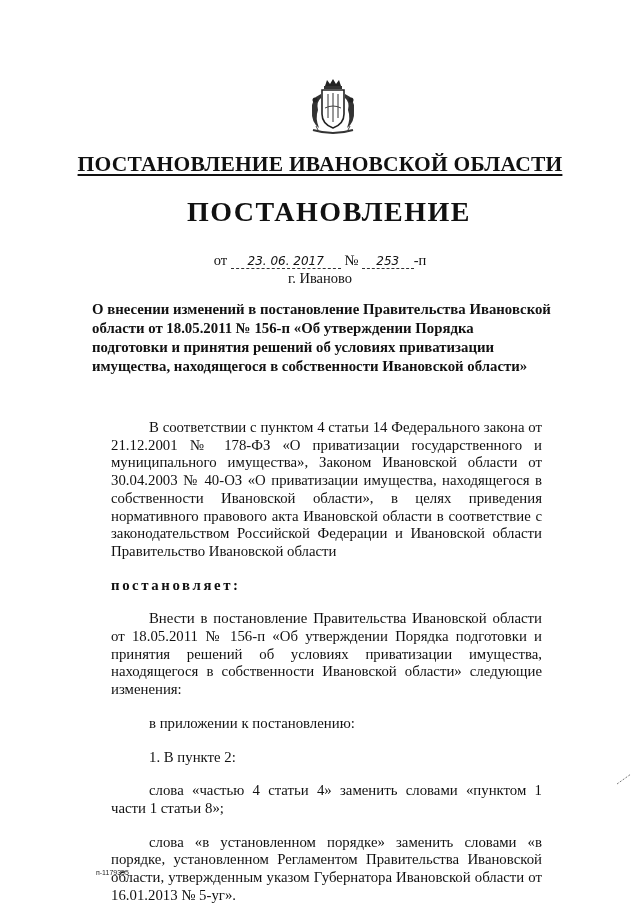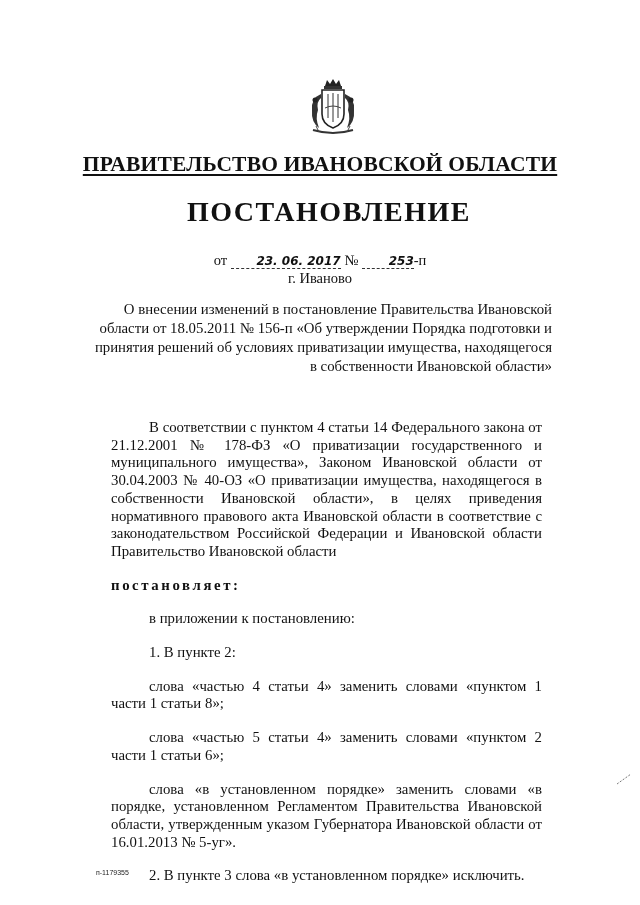--- a/index.html
+++ b/index.html
@@ -54,43 +54,42 @@
       width: 640px;
       text-align: center;
       font-size: 14.5px;
     }
     .hand {
       display: inline-block;
       border-bottom: 1px dashed #333;
       font-family: "DejaVu Sans", sans-serif;
       font-style: italic;
       font-size: 12px;
-      text-align: right;
+      text-align: center;
       line-height: 14px;
       padding-bottom: 0px;
-      font-weight: bold;
     }
     .hand.date { width: 110px; }
     .hand.num { width: 52px; }
     .city {
       position: absolute;
       left: 0;
       top: 270px;
       width: 640px;
       text-align: center;
       font-size: 14.5px;
     }
     .subject {
       position: absolute;
       left: 92px;
       top: 300px;
       width: 460px;
-      text-align: right;
+      text-align: left;
       font-size: 14.8px;
-      font-weight: normal;
+      font-weight: bold;
       line-height: 19px;
     }
     .body-text {
       position: absolute;
       left: 95px;
       top: 403px;
       width: 463px;
       font-size: 14.8px;
       line-height: 17.7px;
       text-align: justify;
@@ -139,43 +138,43 @@
     <path d="M14 16 Q4 20 5 32 Q4 44 12 50 Q8 40 11 32 Q9 24 14 20 Z" fill="#333"></path>
     <path d="M38 16 Q48 20 47 32 Q48 44 40 50 Q44 40 41 32 Q43 24 38 20 Z" fill="#333"></path>
     <circle cx="8" cy="22" r="2.5" fill="#222"></circle>
     <circle cx="44" cy="22" r="2.5" fill="#222"></circle>
 
     <path d="M6 52 Q26 58 46 52" stroke="#333" stroke-width="2" fill="none"></path>
     <path d="M9 48 L12 54 M40 54 L43 48" stroke="#444" stroke-width="1"></path>
   </svg>
 
   <div class="org-title">
-    <span>ПРАВИТЕЛЬСТВО ИВАНОВСКОЙ ОБЛАСТИ</span>
+    <span>ПОСТАНОВЛЕНИЕ ИВАНОВСКОЙ ОБЛАСТИ</span>
   </div>
 
   <div class="doc-type">ПОСТАНОВЛЕНИЕ</div>
 
   <div class="date-line">
     <span>от</span>
     <span class="hand date">23. 06. 2017</span>
     <span>№</span>
     <span class="hand num">253</span><span>-п</span>
   </div>
 
   <div class="city">г. Иваново</div>
 
   <div class="subject">О внесении изменений в постановление Правительства Ивановской области от 18.05.2011 № 156-п «Об утверждении Порядка подготовки и принятия решений об условиях приватизации имущества, находящегося в собственности Ивановской области»</div>
 
   <div class="body-text">
     <p>В соответствии с пунктом 4 статьи 14 Федерального закона от 21.12.2001 № 178-ФЗ «О приватизации государственного и муниципального имущества», Законом Ивановской области от 30.04.2003 № 40-ОЗ «О приватизации имущества, находящегося в собственности Ивановской области», в целях приведения нормативного правового акта Ивановской области в соответствие с законодательством Российской Федерации и Ивановской области Правительство Ивановской области</p>
     <p class="noindent"><span class="spaced">постановляет:</span></p>
+    <p>Внести в постановление Правительства Ивановской области от 18.05.2011 № 156-п «Об утверждении Порядка подготовки и принятия решений об условиях приватизации имущества, находящегося в собственности Ивановской области» следующие изменения:</p>
     <p>в приложении к постановлению:</p>
     <p>1.  В пункте 2:</p>
     <p>слова «частью 4 статьи 4» заменить словами «пунктом 1 части 1 статьи 8»;</p>
-    <p>слова «частью 5 статьи 4» заменить словами «пунктом 2 части 1 статьи 6»;</p>
     <p>слова «в установленном порядке» заменить словами «в порядке, установленном Регламентом Правительства Ивановской области, утвержденным указом Губернатора Ивановской области от 16.01.2013 № 5-уг».</p>
     <p>2.  В пункте 3 слова «в установленном порядке» исключить.</p>
   </div>
 
   <svg class="margin-mark" viewBox="0 0 16 12">
     <path d="M1 11 L15 1" stroke="#555" stroke-width="0.8" stroke-dasharray="2 1.5"></path>
   </svg>
 
   <div class="footer-code">п-1179355</div>
 

